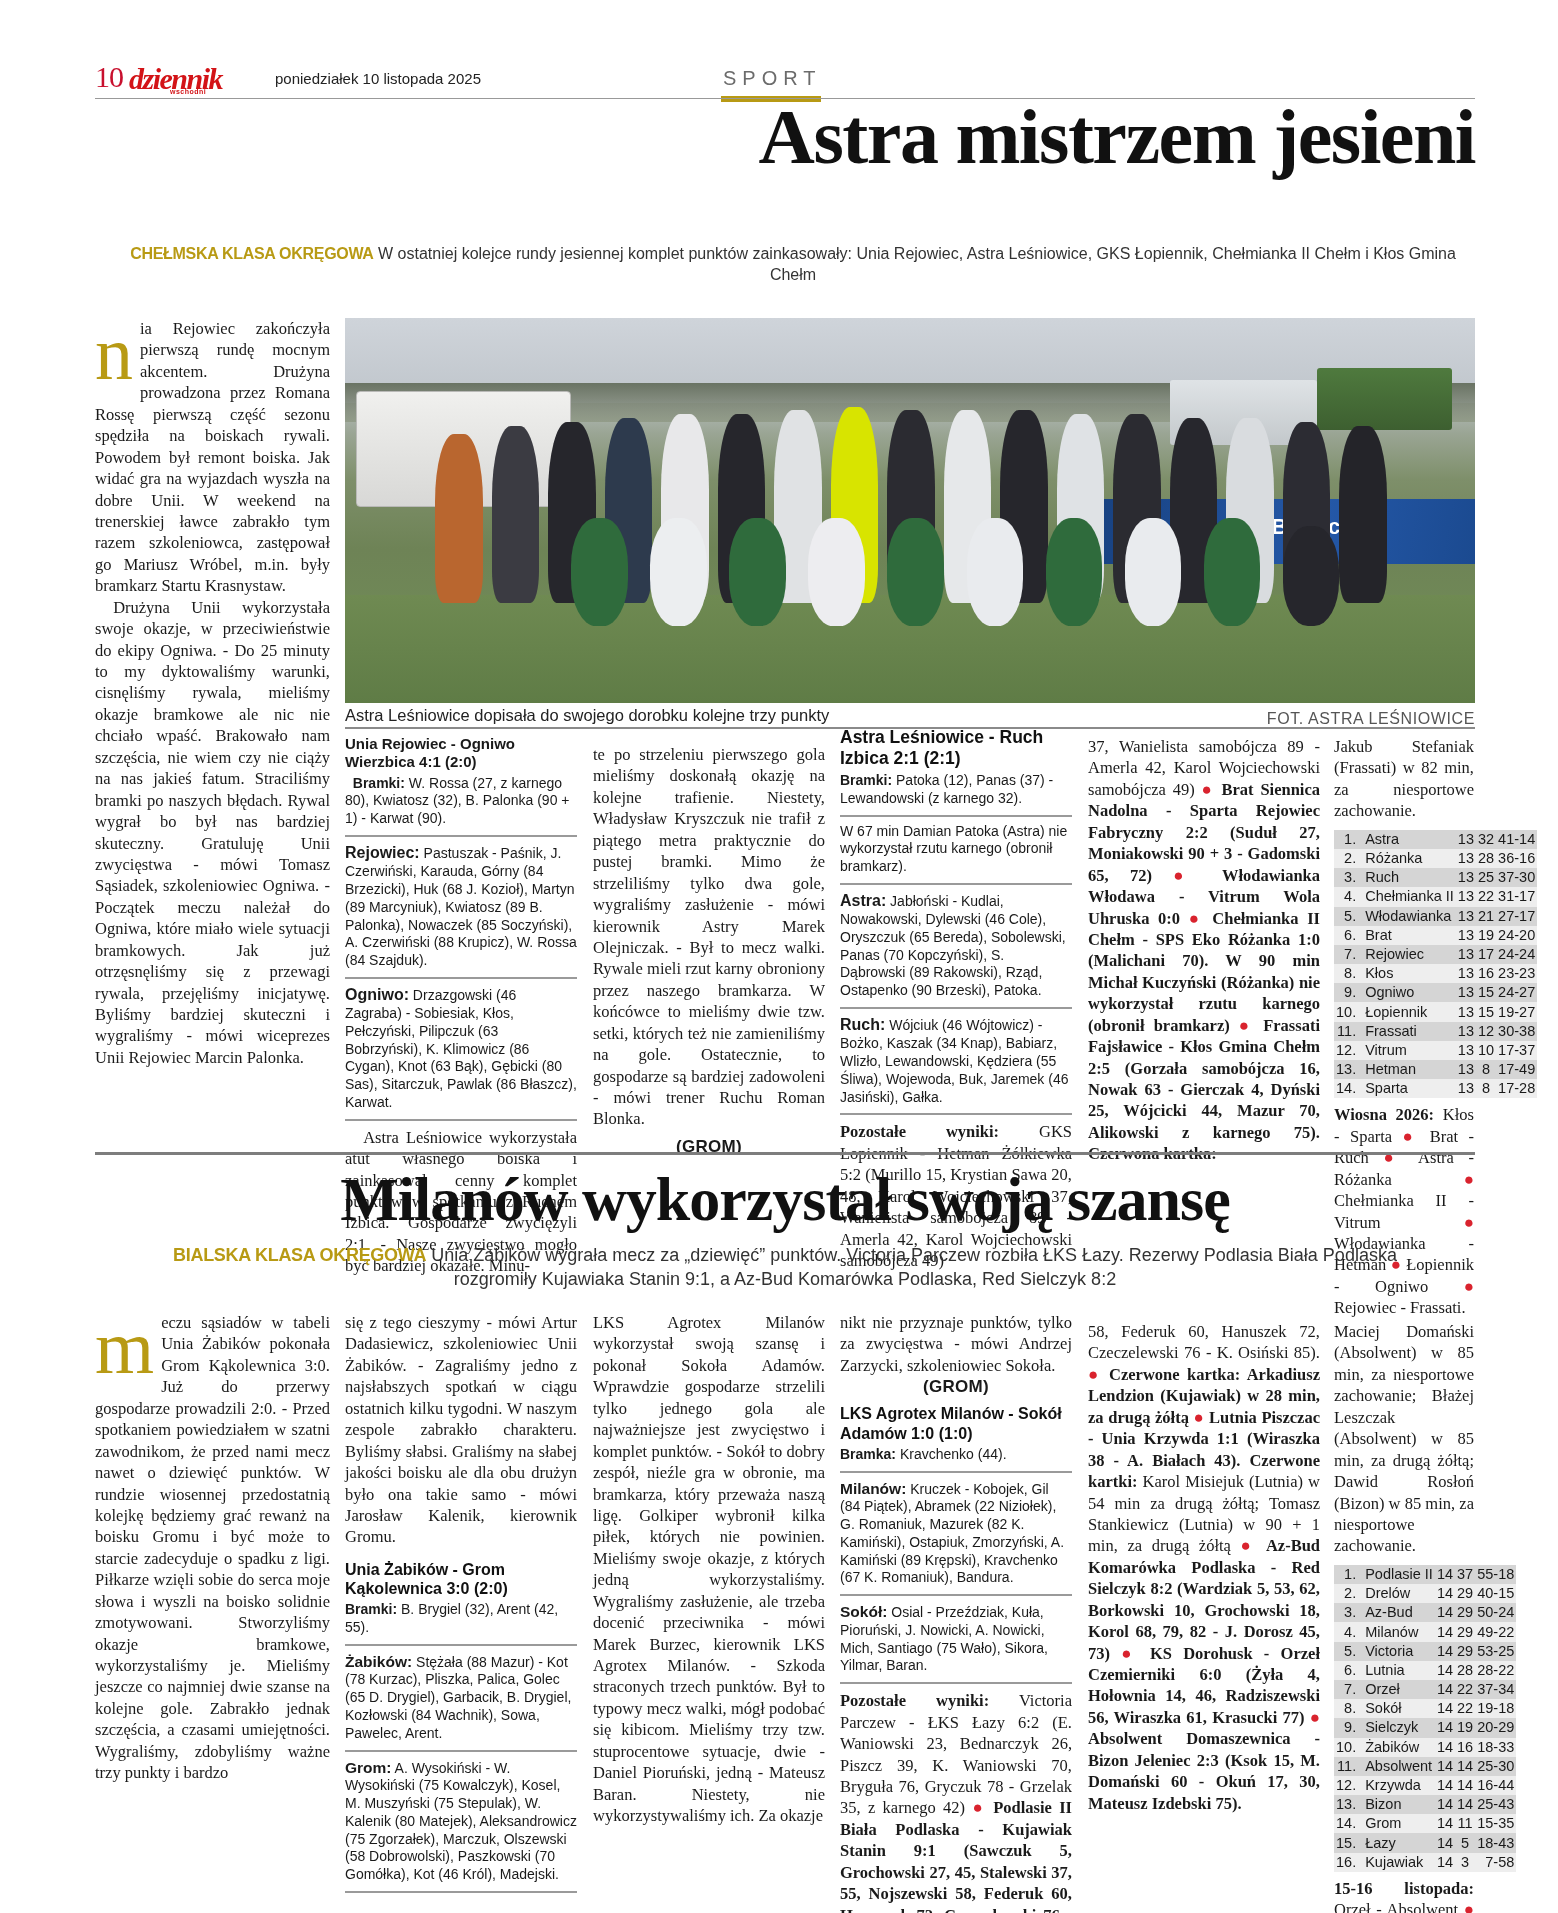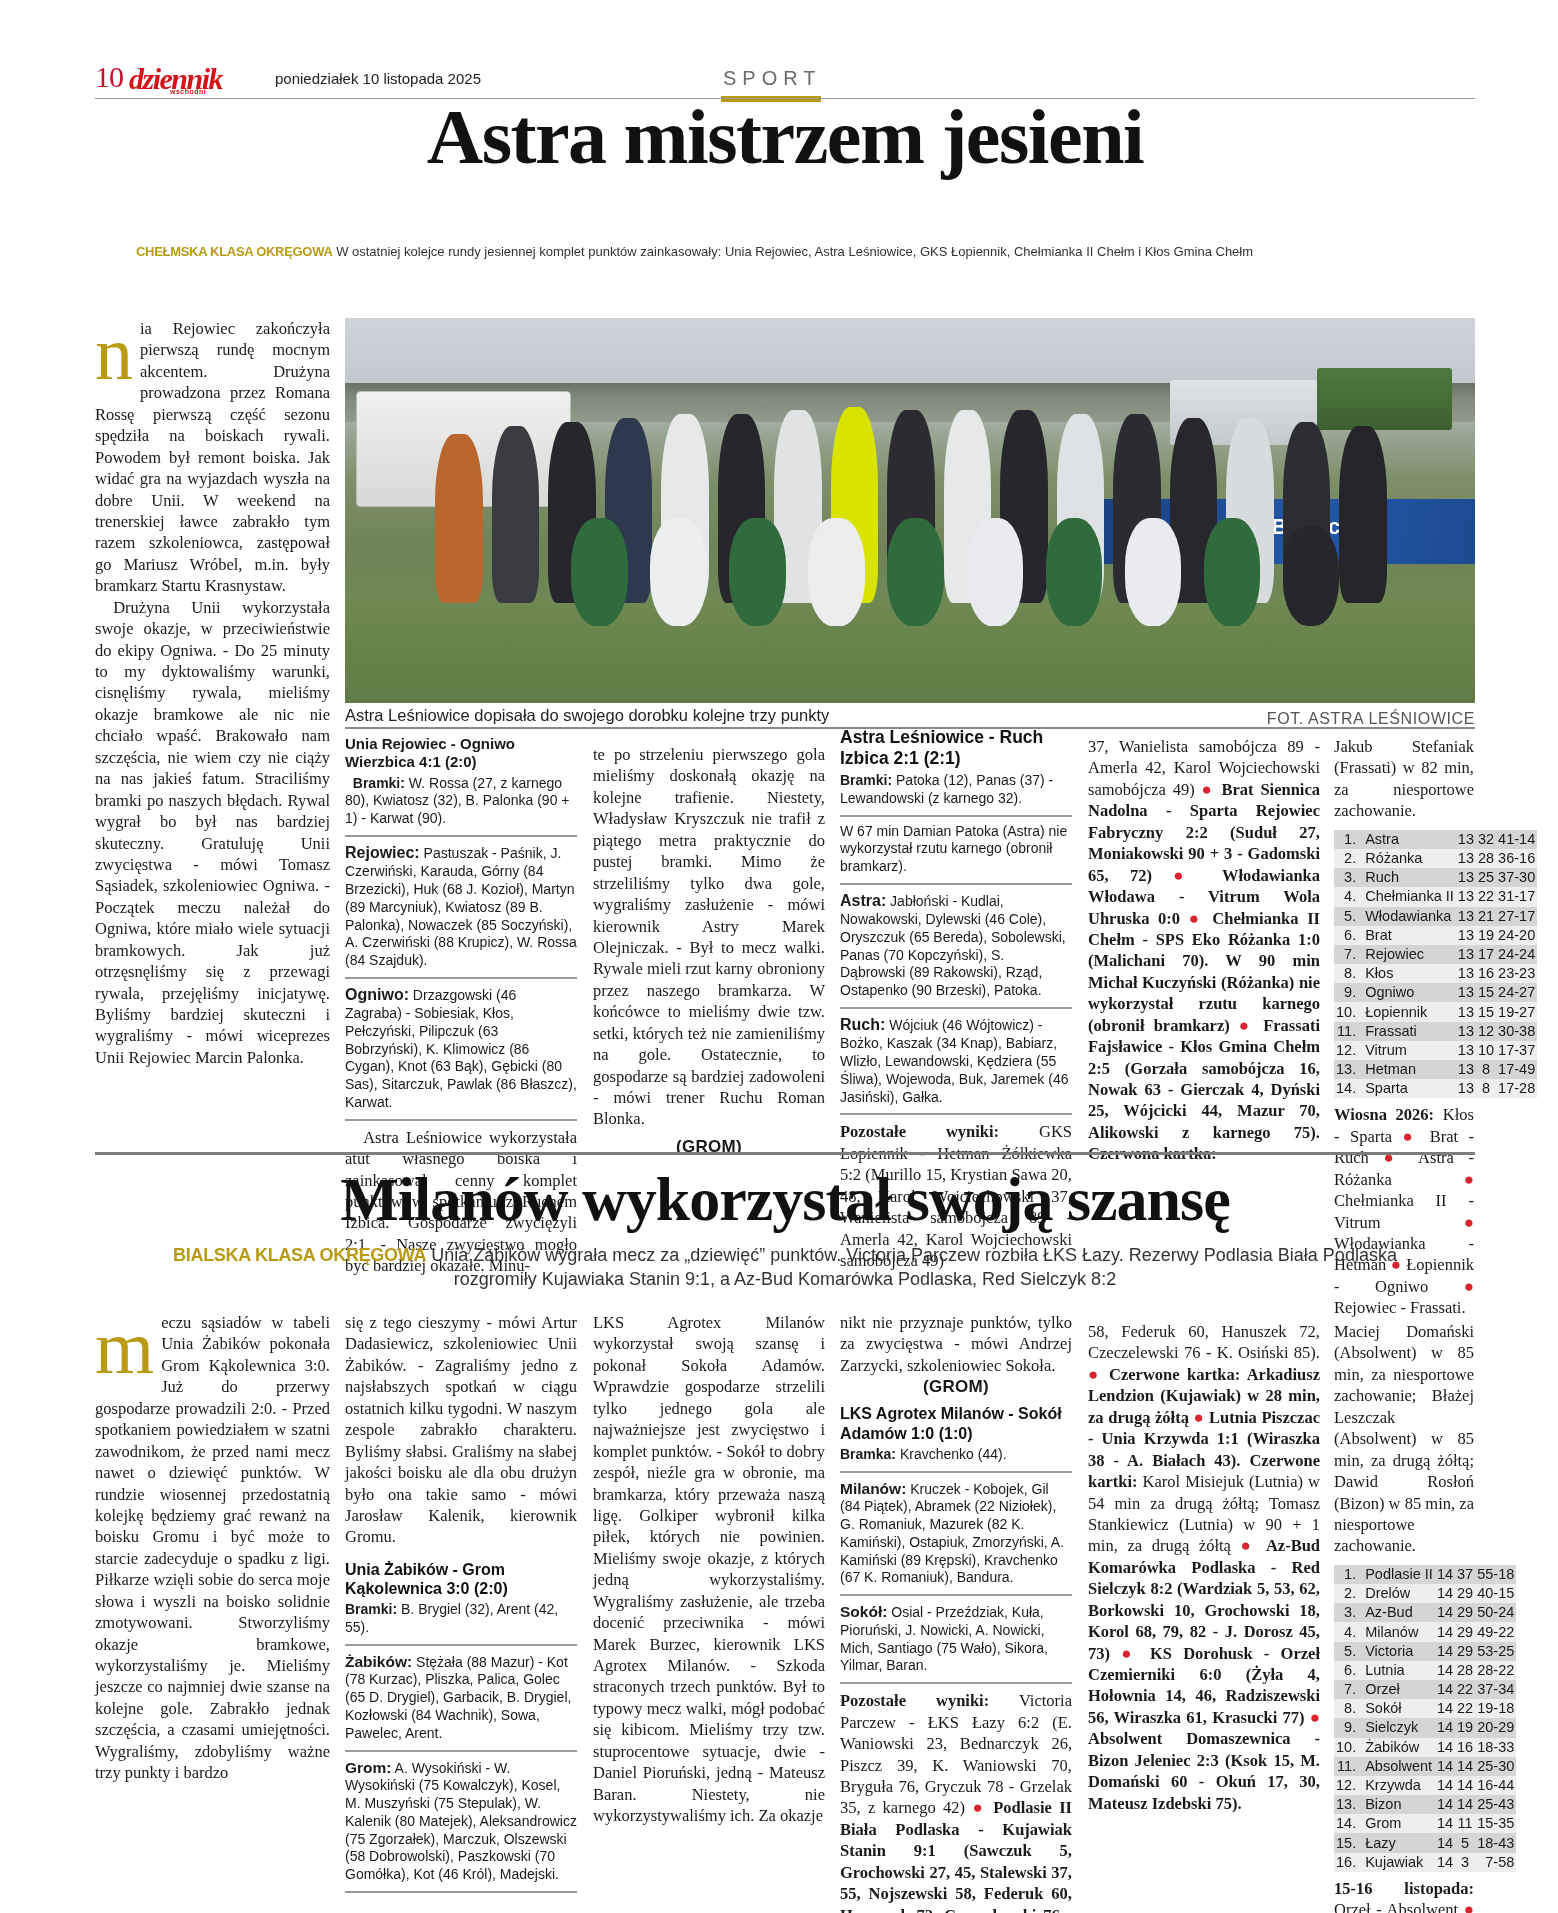--- a/index.html
+++ b/index.html
@@ -48,31 +48,32 @@
     background:#b89a14;
   }
   .mh-rule {
     position:absolute; left:0px; top:36px; width:1380px; height:1px;
     background:#999;
   }
 
   
   .hl1 {
     position:absolute; left:95px; top:98px; width:1380px;
-    text-align:center;
+    text-align:right;
     font-family:"Liberation Serif", serif;
     font-weight:bold;
     font-size:78px; line-height:1.0;
     letter-spacing:-1.5px;
     color:#111;
   }
   .deck1 {
-    position:absolute; left:136px; top:243px; width:1330px;
-    font-family:"Liberation Sans", sans-serif;
-    font-size:13px; line-height:1.33;
+    position:absolute; left:128px; top:243px; width:1330px;
+    text-align:center;
+    font-family:"Liberation Sans", sans-serif;
+    font-size:16px; line-height:1.33;
     color:#333;
   }
   .deck1 .kicker, .deck2 .kicker {
     font-weight:bold; color:#b89a14;
     letter-spacing:-0.3px;
   }
 
   
   .photo-wrap {
     position:absolute; left:345px; top:318px; width:1130px; height:385px;

